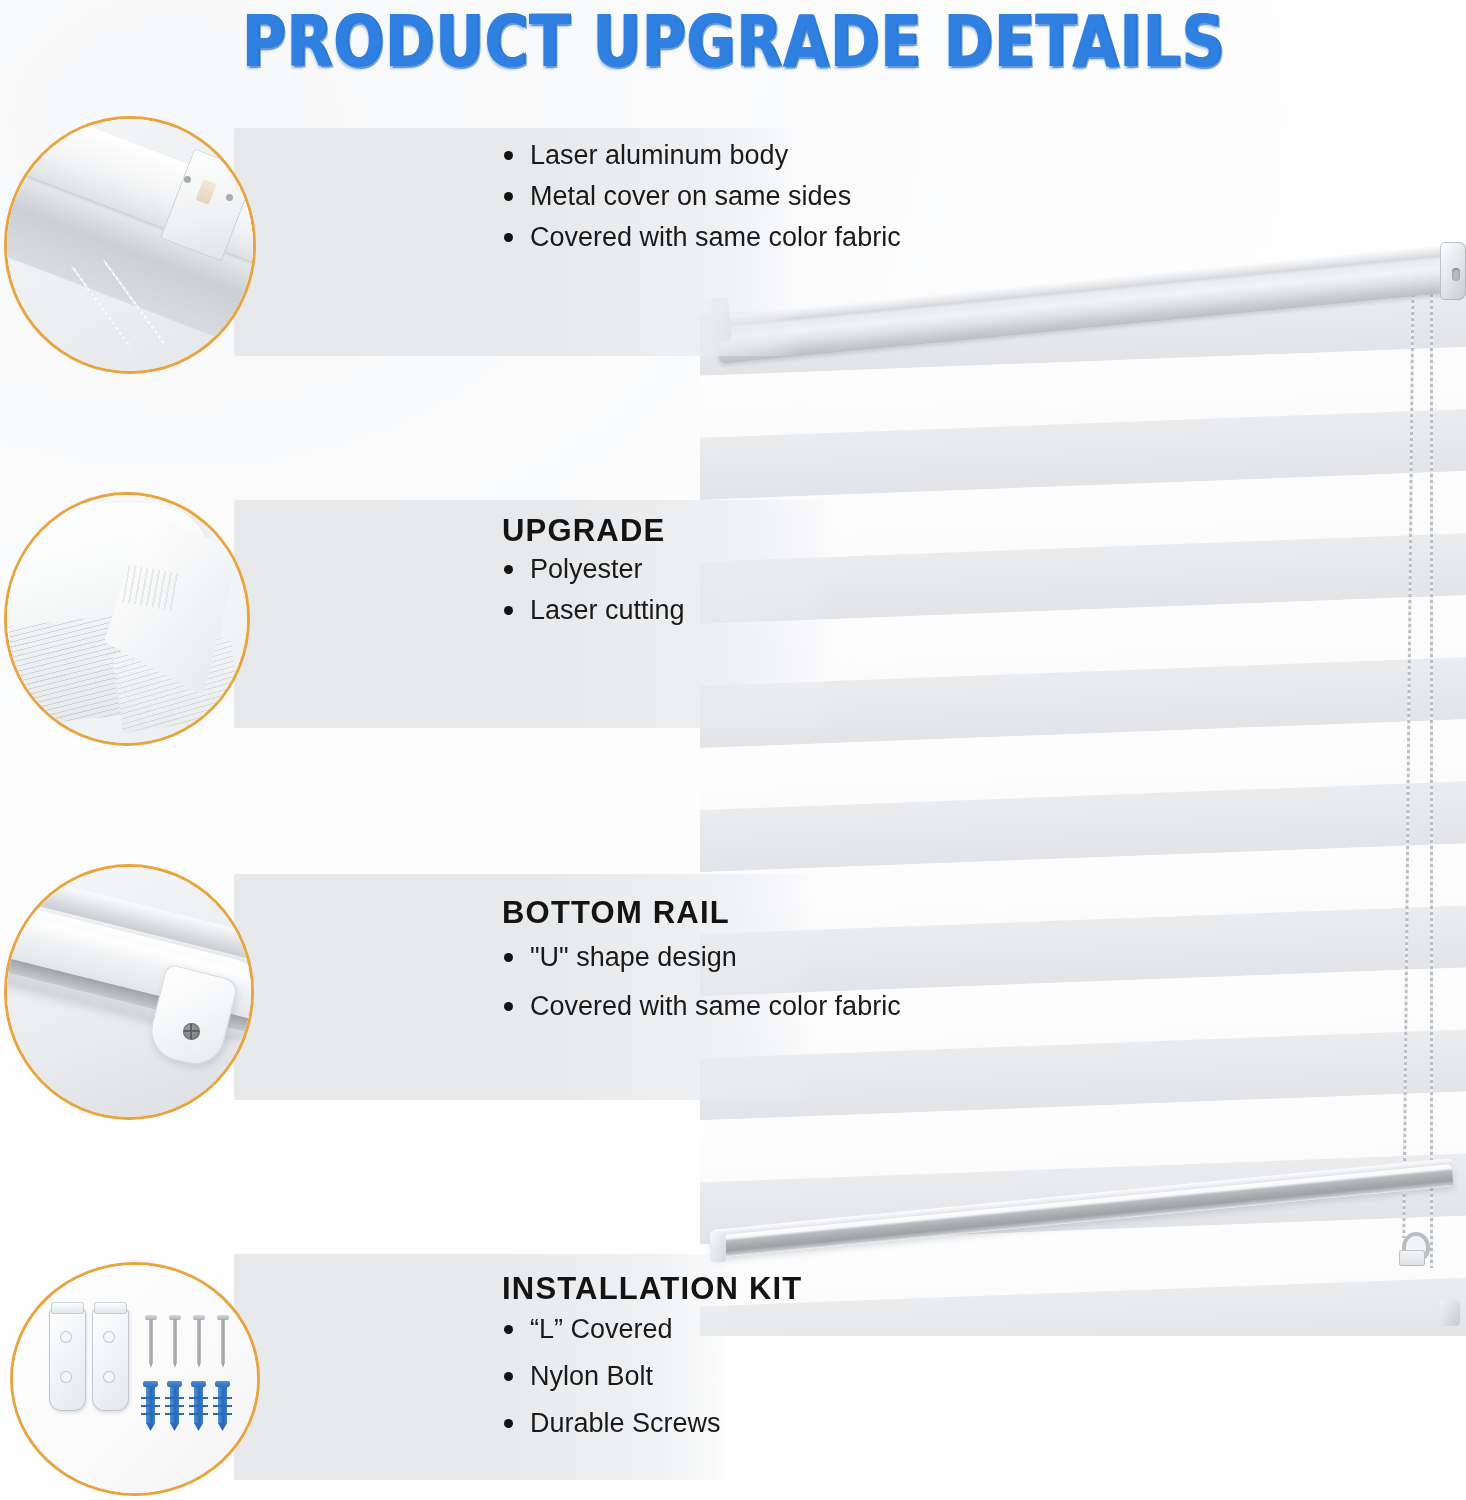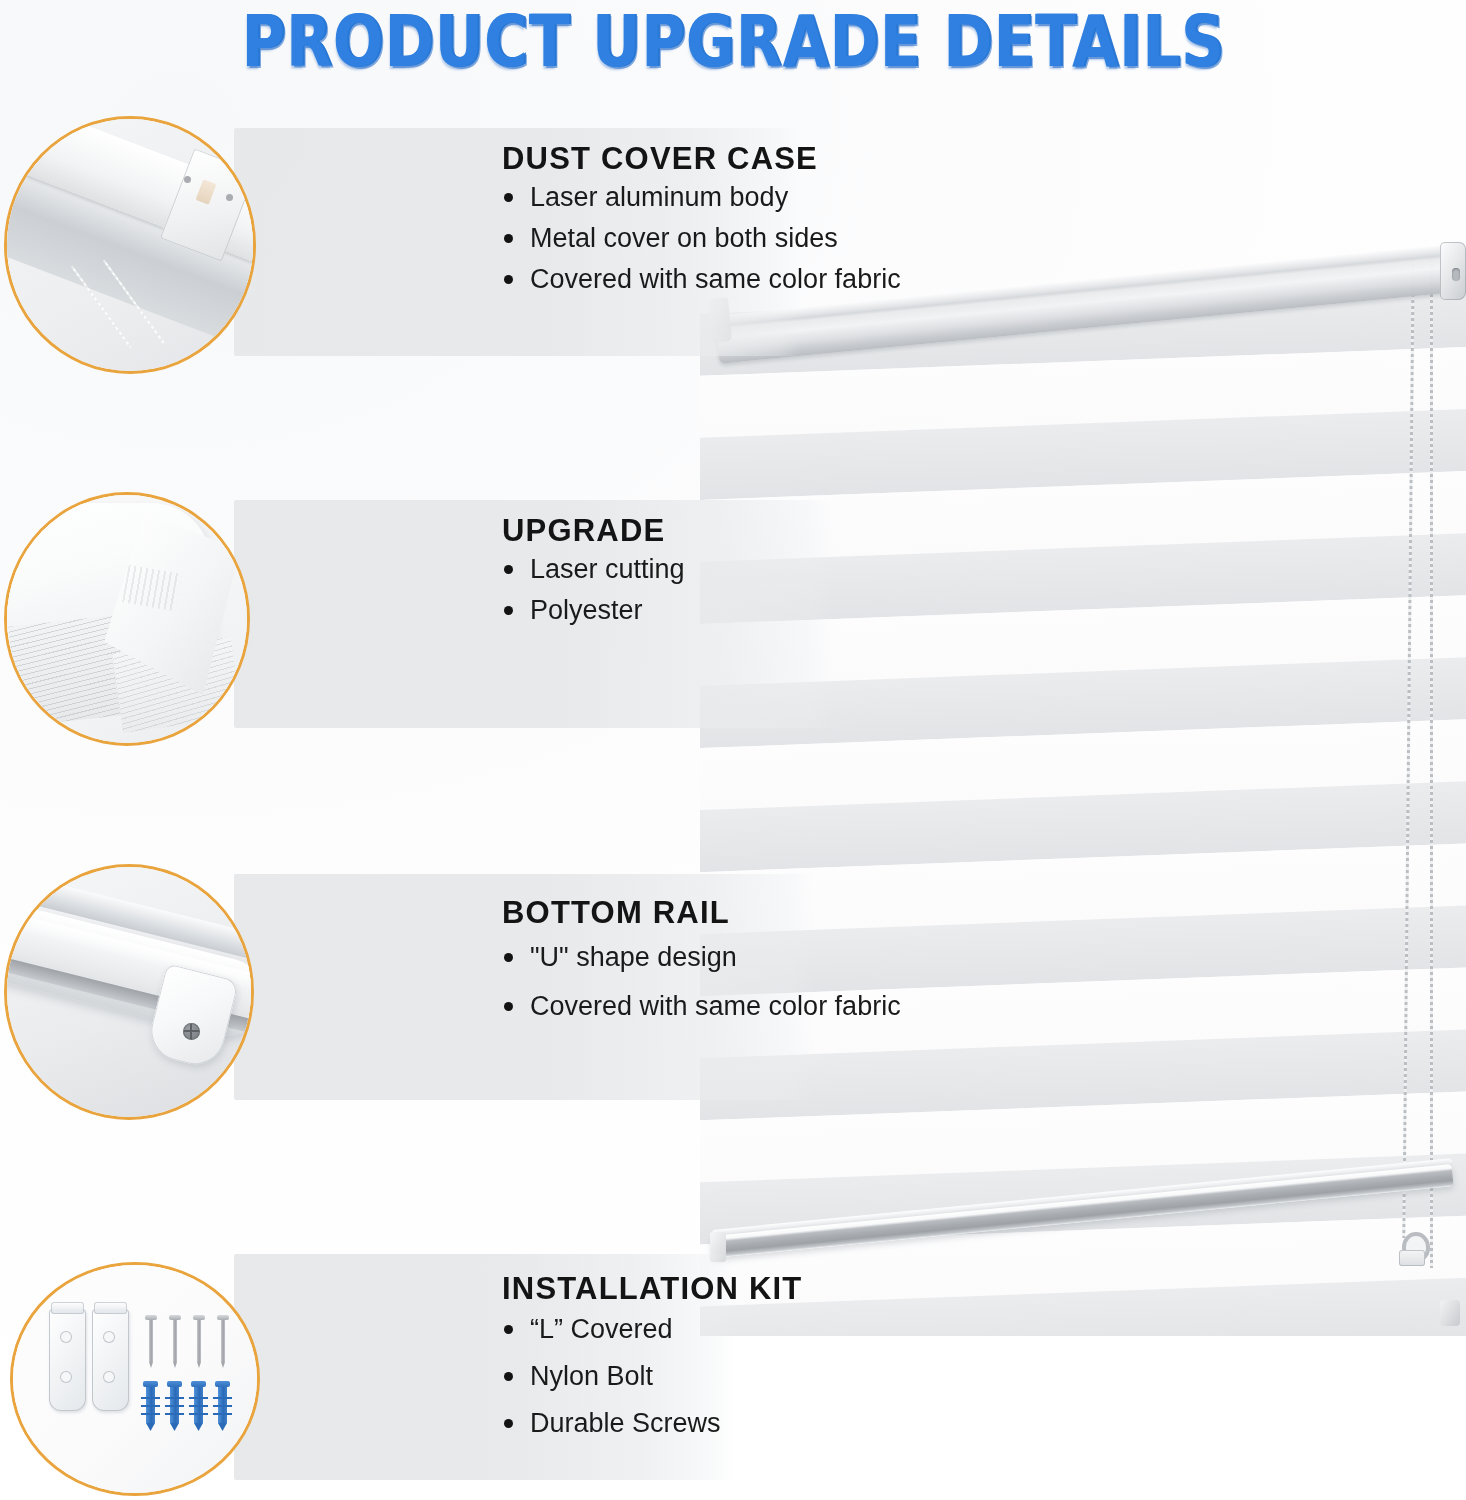--- a/index.html
+++ b/index.html
@@ -300,24 +300,23 @@
       <div class="br-lip"></div>
       <div class="br-bar"></div>
       <div class="br-lcap"></div>
       <div class="br-cap"></div>
     </div>
   </div>
 
   <div class="section">
     <div class="panel" style="left:234px;top:128px;width:566px;height:228px;">
       <div class="panel-body">
-        <div class="sec-title">DUST COVER CASE</div>
         <ul class="bullets">
           <li><span class="dot"></span><span>Laser aluminum body</span></li>
-          <li><span class="dot"></span><span>Metal cover on both sides</span></li>
+          <li><span class="dot"></span><span>Metal cover on same sides</span></li>
           <li><span class="dot"></span><span>Covered with same color fabric</span></li>
         </ul>
       </div>
     </div>
     <div class="ellipse" style="left:4px;top:116px;width:252px;height:258px;">
       <div class="ph1">
         <div class="slab3"></div>
           <div class="slab2"></div>
           <div class="slab"></div>
         <div class="endplate"></div>
@@ -328,22 +327,22 @@
           <div class="bead b2"></div>
       </div>
     </div>
   </div>
 
   <div class="section">
     <div class="panel" style="left:234px;top:500px;width:600px;height:228px;">
       <div class="panel-body">
         <div class="sec-title">UPGRADE</div>
         <ul class="bullets">
+          <li><span class="dot"></span><span>Polyester</span></li>
           <li><span class="dot"></span><span>Laser cutting</span></li>
-          <li><span class="dot"></span><span>Polyester</span></li>
         </ul>
       </div>
     </div>
     <div class="ellipse" style="left:4px;top:492px;width:246px;height:254px;">
       <div class="ph2">
         <div class="roll"></div>
         <div class="mesh"></div>
         <div class="mesh2"></div>
         <div class="flap"></div>
         <div class="dots"></div>

